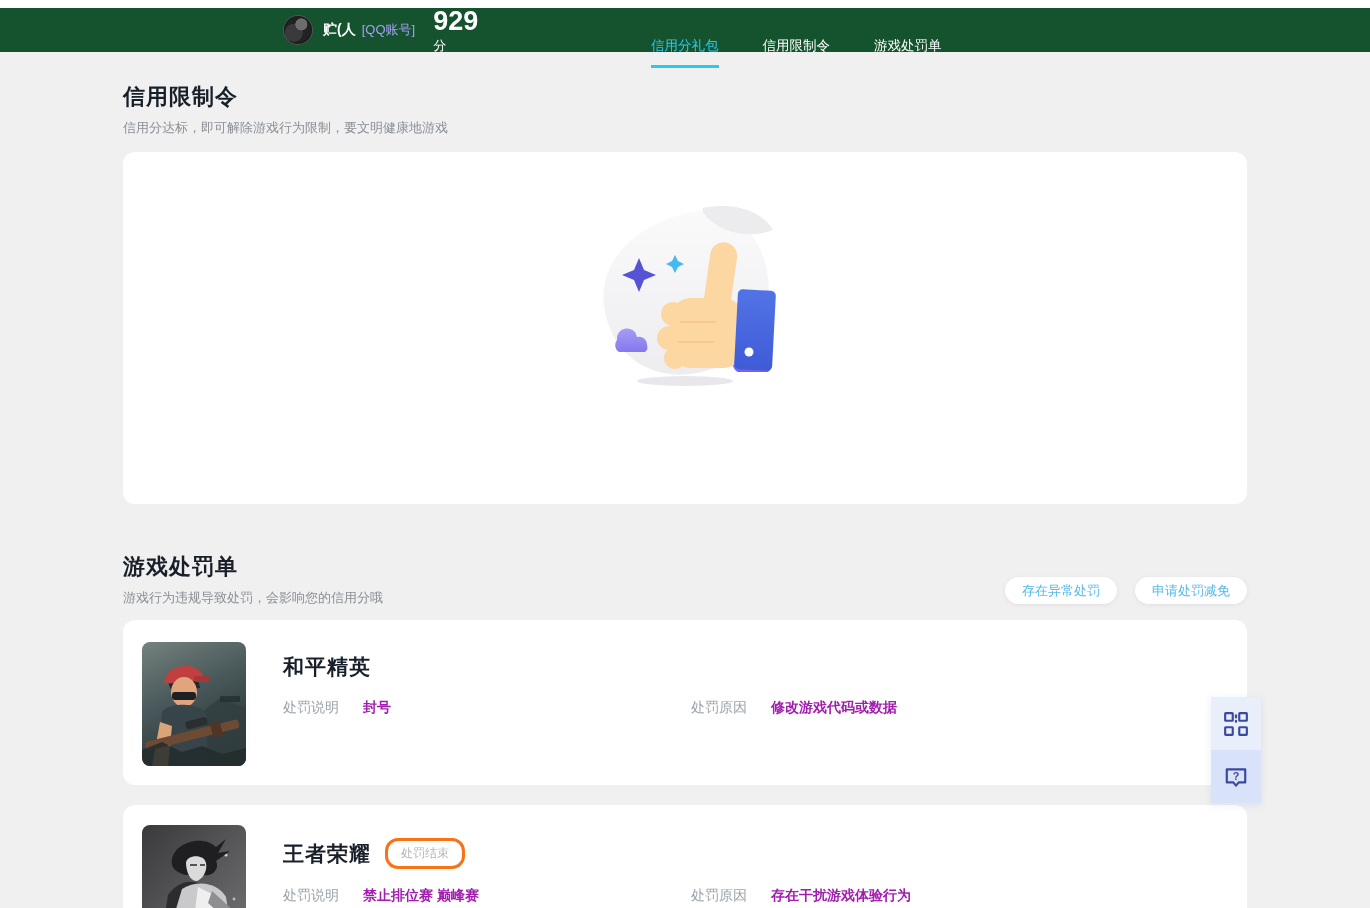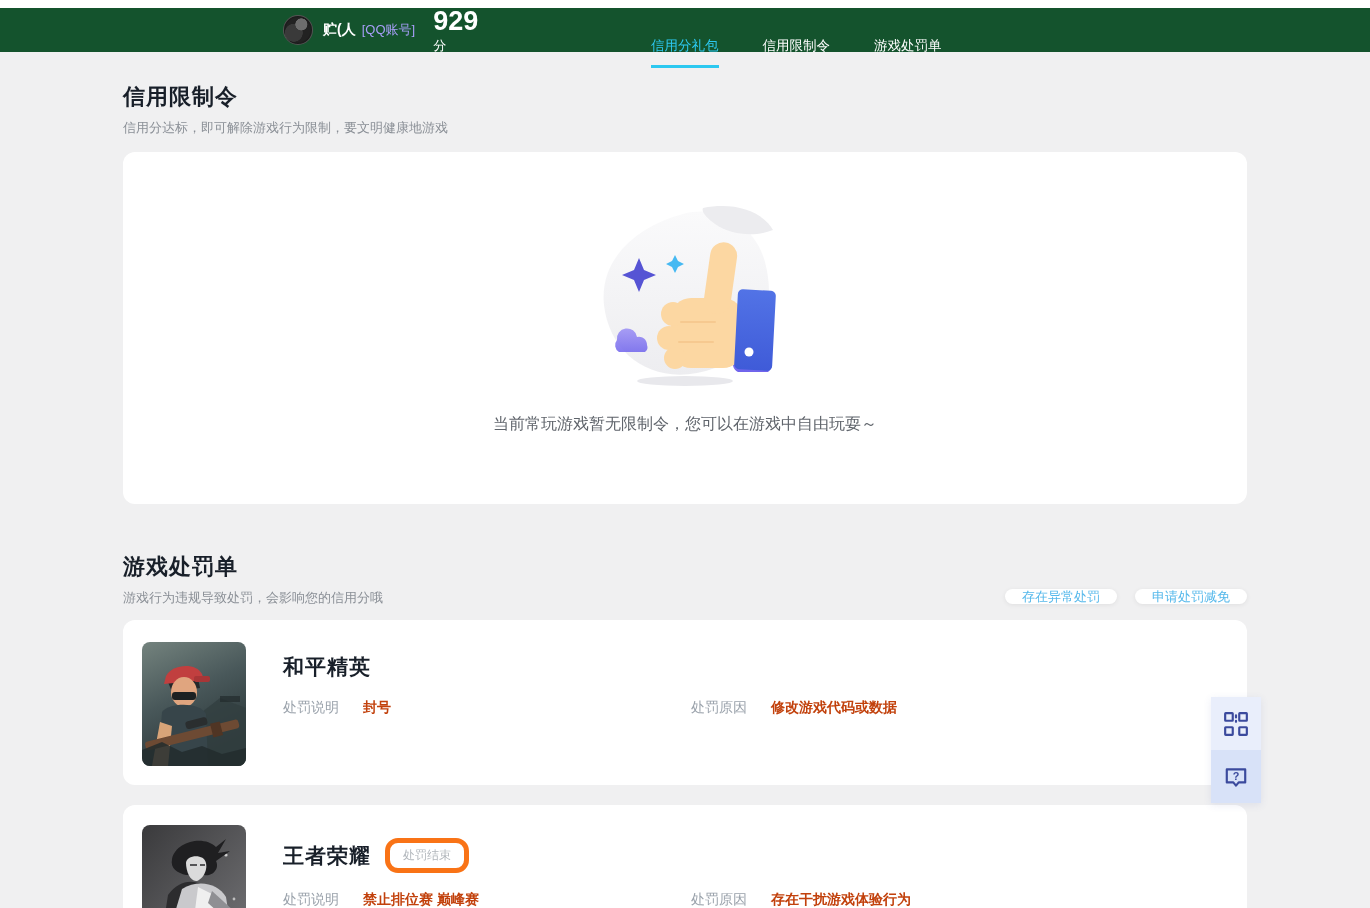--- a/index.html
+++ b/index.html
@@ -31,37 +31,37 @@
   .sec-sub { font-size:13px; color:#8a8f96; margin-top:7px; }
   .section1 { padding-top:30px; }
 
   .empty-card { margin-top:15px; background:#fff; border-radius:12px; height:352px; text-align:center; overflow:hidden; }
   .illus-wrap { margin-top:48px; display:inline-block; }
   .empty-msg { font-size:16px; color:#5f646b; margin-top:18px; }
   .empty-note { font-size:12px; color:#9ba0a6; margin-top:13px; }
 
   .section2 { margin-top:48px; display:flex; justify-content:space-between; align-items:flex-end; }
   .pill-btns { display:flex; gap:18px; padding-bottom:3px; }
-  .pill { background:#fff; border-radius:14px; height:15px; display:flex; align-items:center;
+  .pill { background:#fff; border-radius:14px; height:27px; display:flex; align-items:center;
     padding:0 17px; color:#55b8eb; font-size:13px; box-shadow:0 1px 5px rgba(0,0,0,0.07); cursor:pointer; white-space:nowrap; }
 
   .pcard { margin-top:13px; background:#fff; border-radius:12px; height:165px; position:relative; }
   .pcard.second { margin-top:20px; }
   .game-img { position:absolute; left:19px; top:22px; width:104px; height:124px; border-radius:8px; overflow:hidden; }
   .pcard.second .game-img { top:20px; }
   .pcard-body { position:absolute; left:160px; top:0; right:20px; }
   .game-title-row { margin-top:33px; display:flex; align-items:center; gap:14px; }
   .game-title { font-size:21px; font-weight:bold; color:#181f29; letter-spacing:1px; }
-  .badge { border:5px solid #f97316; color:#b1b6bb; font-size:12px; border-radius:13px; padding:4px 13px; white-space:nowrap; }
+  .badge { border:3px solid #f97316; color:#b1b6bb; font-size:12px; border-radius:13px; padding:4px 13px; white-space:nowrap; }
   .rows { margin-top:18px; }
   .row { display:grid; grid-template-columns:408px 1fr; margin-top:15px; }
   .row:first-child { margin-top:0; }
   .cell { font-size:14px; display:flex; align-items:baseline; }
   .cell .lbl { color:#9aa2ab; width:68px; flex:0 0 auto; }
-  .cell .val { color:#c2410c; font-weight:600; white-space:nowrap;padding-left:12px; }
+  .cell .val { color:#a21caf; font-weight:600; white-space:nowrap;padding-left:12px; }
 
   .side-widgets { position:absolute; right:109px; top:697px; width:50px; box-shadow:0 2px 8px rgba(60,75,160,0.10); }
   .side-btn { width:50px; height:53px; display:flex; align-items:center; justify-content:center; cursor:pointer; }
   .side-btn.qr { background:#e9eefb; }
   .side-btn.help { background:#d8e2f8; }
 </style>
 </head>
 <body>
 
 <div class="page">
@@ -122,21 +122,20 @@
               <circle cx="90" cy="114" r="12" fill="#fcd7a2"></circle>
               <circle cx="86" cy="138" r="12" fill="#fcd7a2"></circle>
               <circle cx="92" cy="158" r="11" fill="#fcd7a2"></circle>
               <path d="M98,122 h34 M96,142 h34" stroke="#f2c084" stroke-width="2" fill="none" stroke-linecap="round" opacity="0.6"></path>
               <rect x="124" y="42" width="27" height="72" rx="13.5" fill="#fcd7a2" transform="rotate(8 137 78)"></rect>
               <rect x="153" y="90" width="38" height="80" rx="5" fill="url(#gcuff)" transform="rotate(3 172 130)"></rect>
               <circle cx="166" cy="152" r="4.5" fill="#ffffff"></circle>
             </g>
           </svg>
         </div>
-        <div class="empty-msg">当前常玩游戏暂无限制令，您可以在游戏中自由玩耍～</div>
       </div>
     </div>
 
     <div class="section2">
       <div>
         <div class="sec-title">游戏处罚单</div>
         <div class="sec-sub">游戏行为违规导致处罚，会影响您的信用分哦</div>
       </div>
       <div class="pill-btns">
         <div class="pill">存在异常处罚</div>

